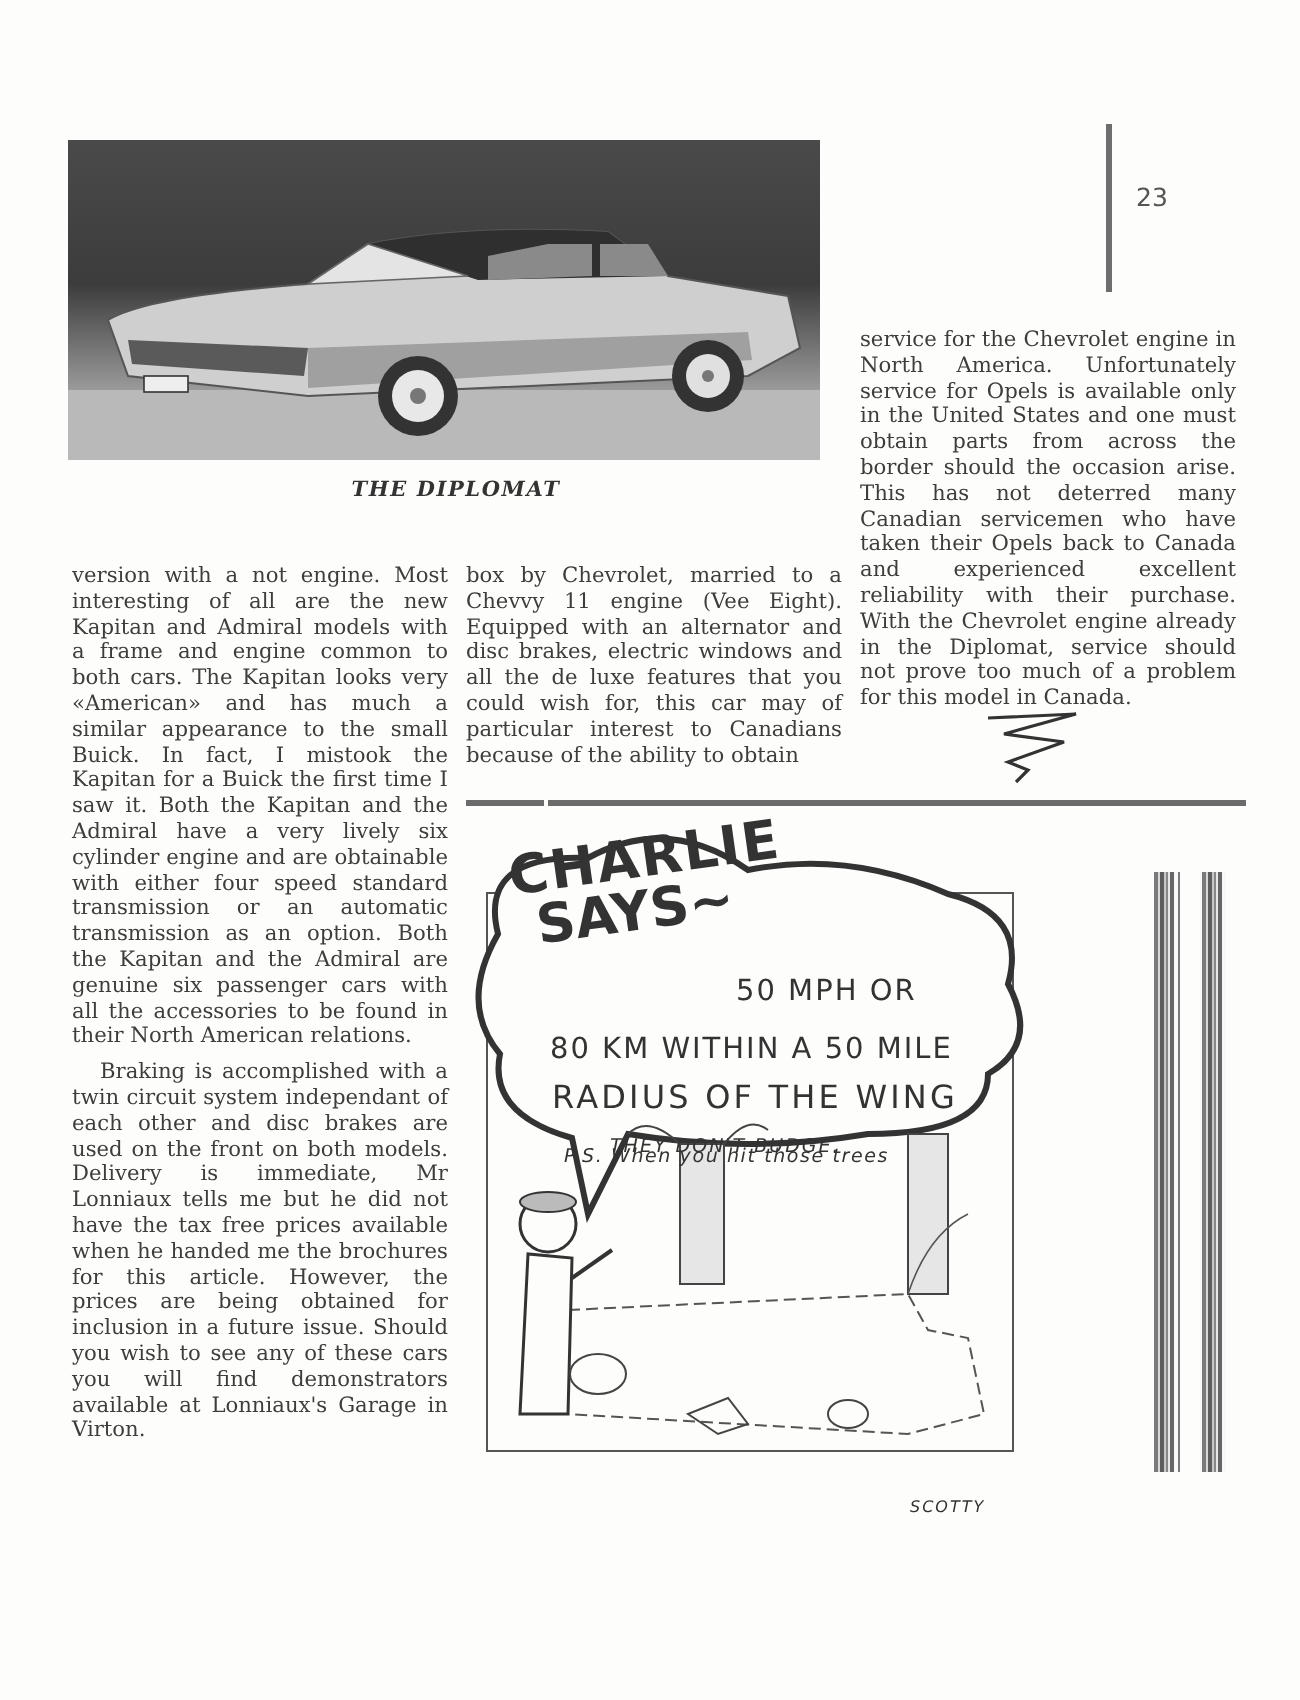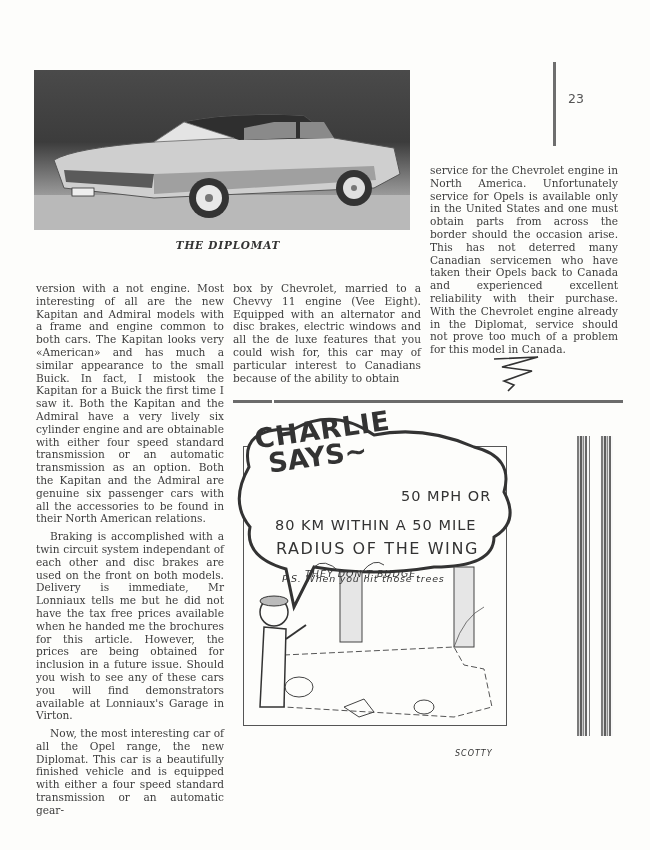--- a/index.html
+++ b/index.html
@@ -39,21 +39,21 @@
   }
   .divider-gap { position:absolute; left:272px; top:399px; width:2px; height:5px; background:#fdfdfb; }
   .cartoon {
     position:absolute; left:243px; top:446px; width:262px; height:278px;
     border:1.5px solid #555; background:#fdfdfb;
   }
   .cartoon svg { position:absolute; left:-20px; top:-40px; }
   .bubble-text { position:absolute; font-family:"DejaVu Sans","Liberation Sans",sans-serif; color:#333; }
   .charlie { left:254px; top:417px; font-size:27px; font-weight:bold; line-height:26px; transform:rotate(-8deg); letter-spacing:1px; }
   .says { left:268px; top:444px; font-size:27px; font-weight:bold; line-height:26px; transform:rotate(-8deg); }
-  .line1 { left:368px; top:488px; font-size:14.5px; letter-spacing:1px;margin-left:33px; }
+  .line1 { left:368px; top:488px; font-size:14.5px; letter-spacing:1px; }
   .line2 { left:275px; top:517px; font-size:14.5px; letter-spacing:1px; }
   .line3 { left:276px; top:539px; font-size:16px; letter-spacing:1.6px; }
   .ps1 { left:282px; top:557px; font-size:9.5px; font-style:italic; letter-spacing:0.8px;margin-top:16px; }
   .ps2 { left:305px; top:568px; font-size:9.5px; font-style:italic; letter-spacing:1px; }
   .scotty { left:455px; top:749px; font-size:8px; font-style:italic; letter-spacing:1px; }
   .stripes {
     position:absolute; left:577px; top:436px; width:36px; height:300px;
     background:repeating-linear-gradient(90deg,
       #7a7a7a 0px,#7a7a7a 2px,#d8d8d8 2px,#d8d8d8 3px,#5e5e5e 3px,#5e5e5e 5px,#c8c8c8 5px,#c8c8c8 6px,
       #888 6px,#888 7px,#e8e8e8 7px,#e8e8e8 8px,#666 8px,#666 10px,#f8f8f8 10px,#f8f8f8 12px);
@@ -85,21 +85,20 @@
     </svg>
   </div>
   <div class="caption">THE DIPLOMAT</div>
 
   <div class="pagerule"></div>
   <div class="pagenum">23</div>
 
   <div class="col col1">
     <p>version with a not engine. Most interesting of all are the new Kapitan and Admiral models with a frame and engine common to both cars. The Kapitan looks very «American» and has much a similar appearance to the small Buick. In fact, I mistook the Kapitan for a Buick the first time I saw it. Both the Kapitan and the Admiral have a very lively six cylinder engine and are obtainable with either four speed standard transmission or an automatic transmission as an option. Both the Kapitan and the Admiral are genuine six passenger cars with all the accessories to be found in their North American relations.</p>
     <p class="ind">Braking is accomplished with a twin circuit system independant of each other and disc brakes are used on the front on both models. Delivery is immediate, Mr Lonniaux tells me but he did not have the tax free prices available when he handed me the brochures for this article. However, the prices are being obtained for inclusion in a future issue. Should you wish to see any of these cars you will find demonstrators available at Lonniaux's Garage in Virton.</p>
-    <p class="ind">Now, the most interesting car of all the Opel range, the new Diplomat. This car is a beautifully finished vehicle and is equipped with either a four speed standard transmission or an automatic gear-</p>
   </div>
 
   <div class="col col2">
     <p>box by Chevrolet, married to a Chevvy 11 engine (Vee Eight). Equipped with an alternator and disc brakes, electric windows and all the de luxe features that you could wish for, this car may of particular interest to Canadians because of the ability to obtain</p>
   </div>
 
   <div class="col col3">
     <p>service for the Chevrolet engine in North America. Unfortunately service for Opels is available only in the United States and one must obtain parts from across the border should the occasion arise. This has not deterred many Canadian servicemen who have taken their Opels back to Canada and experienced excellent reliability with their purchase. With the Chevrolet engine already in the Diplomat, service should not prove too much of a problem for this model in Canada.</p>
   </div>
 

